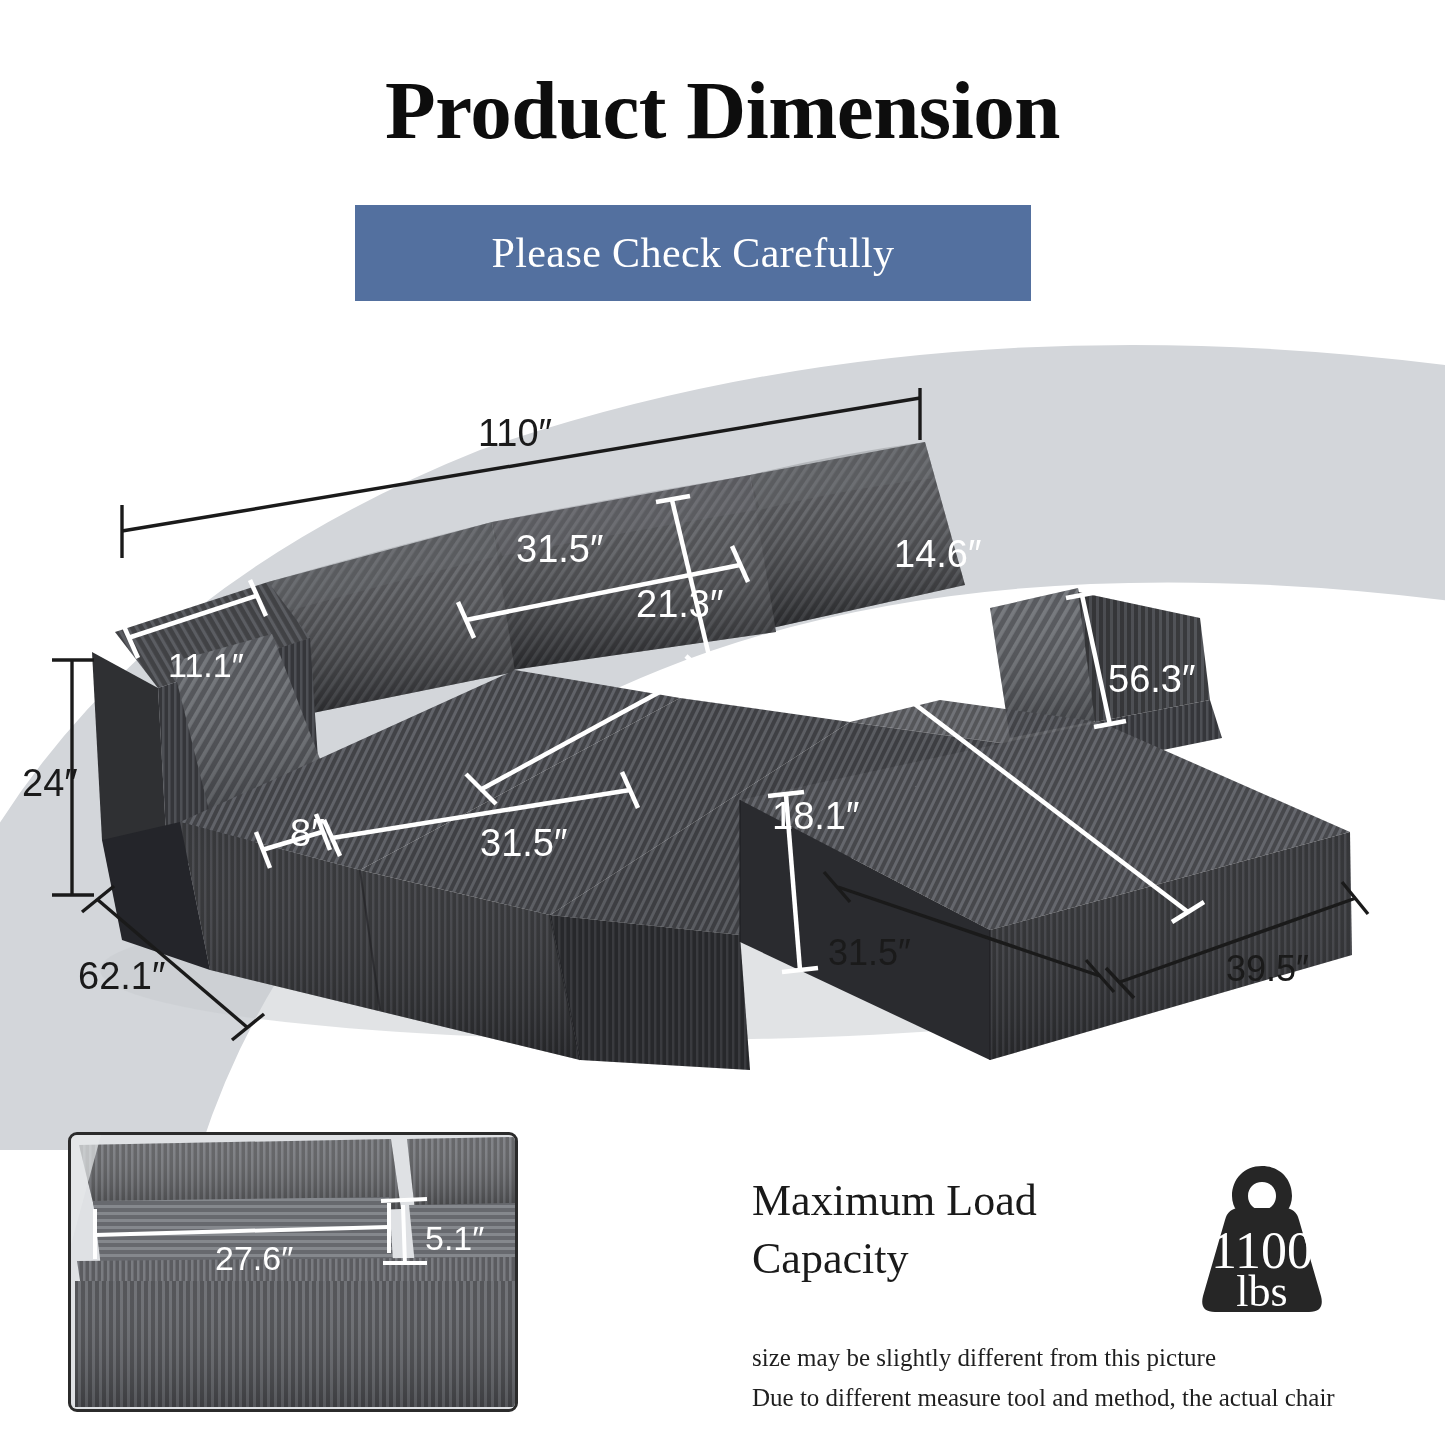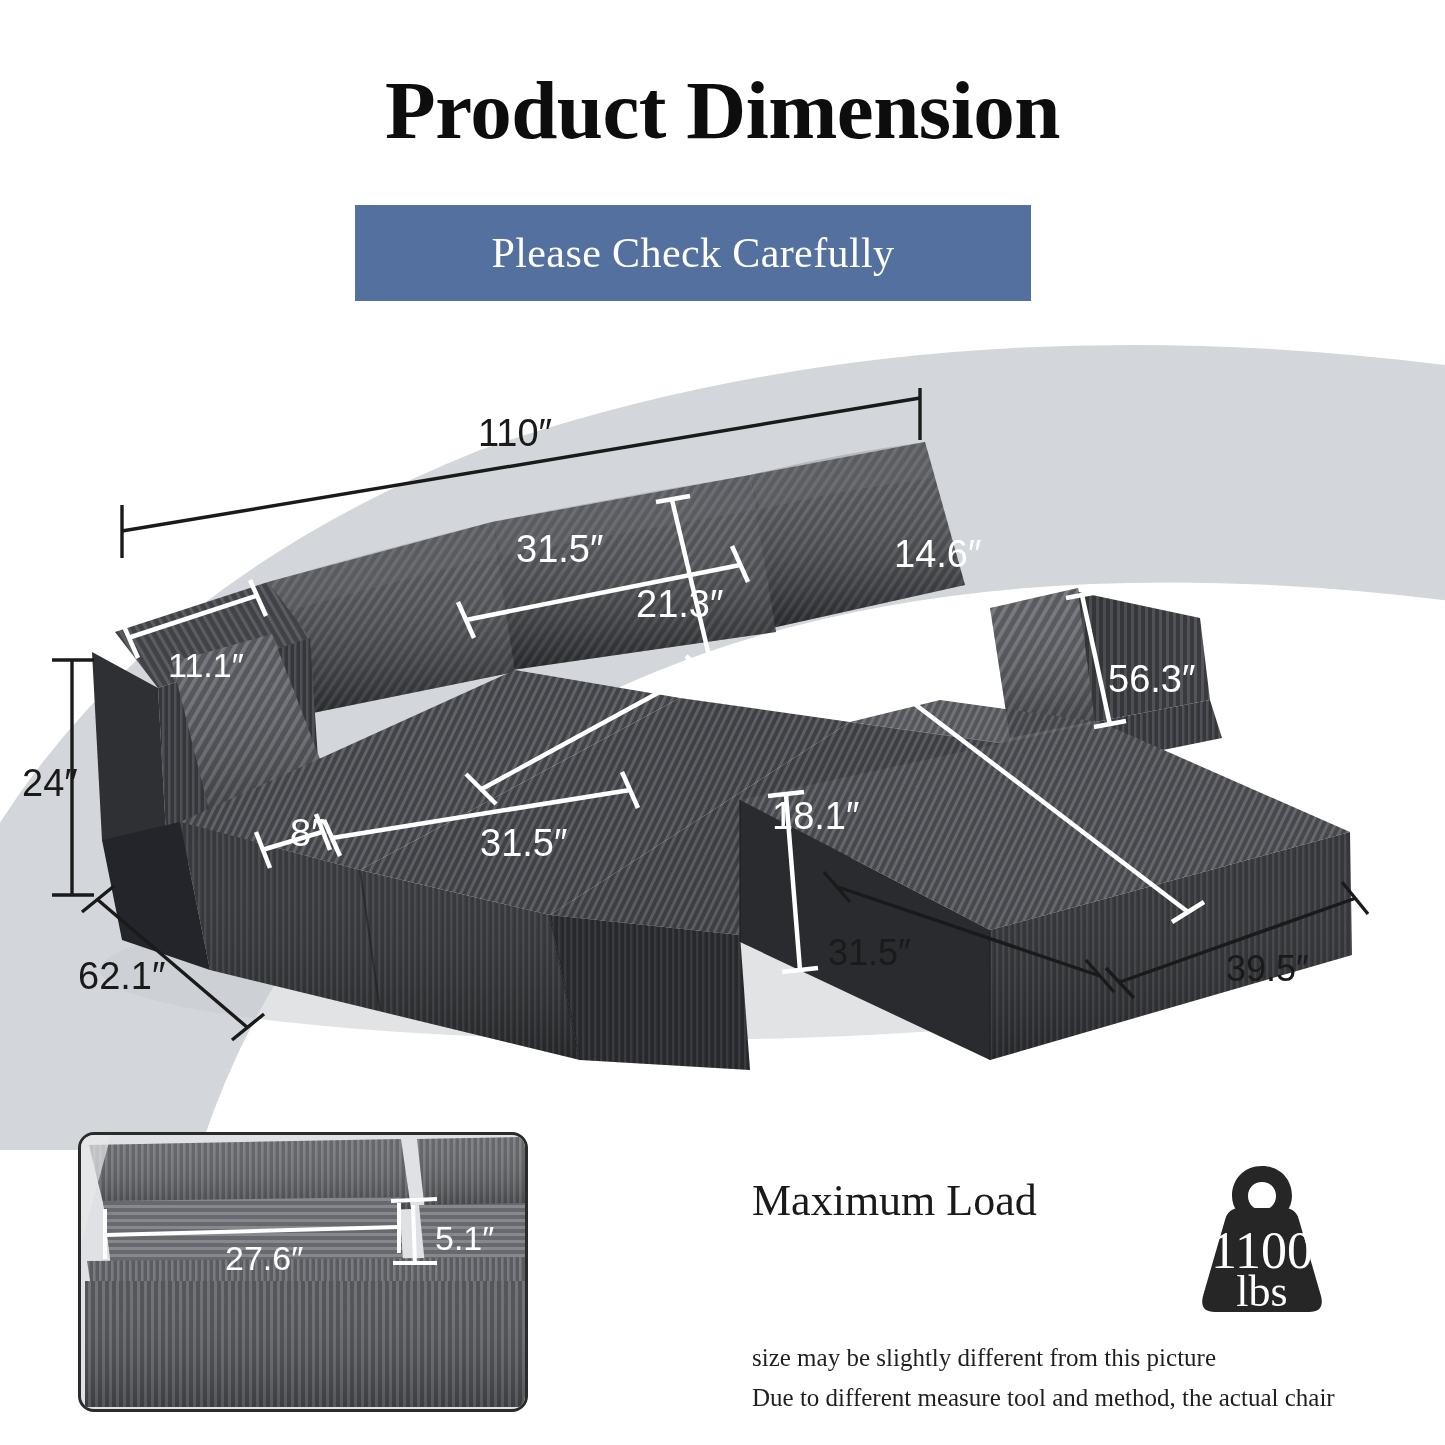--- a/index.html
+++ b/index.html
@@ -47,24 +47,24 @@
     font-family:"Liberation Sans", sans-serif;
     font-weight:400;
     white-space:nowrap;
     pointer-events:none;
   }
   .dim.white { color:#ffffff; }
   .dim.black { color:#1a1a1a; }
 
   
   #inset-panel {
-    position:absolute; left:78px; top:1132px;
+    position:absolute; left:68px; top:1132px;
     width:450px; height:280px;
     border:3px solid #2b2b2b;
-    border-radius:16px;
+    border-radius:9px;
     overflow:hidden;
     background:#6d6d6d;
   }
 
   
   #load-block { position:absolute; left:752px; top:1172px; width:640px; }
   #load-title {
     font-family:"Liberation Serif", serif;
     font-size:44px; line-height:58px; color:#1a1a1a;
     width:380px;
@@ -369,20 +369,21 @@
         <path d="M 312 128 L 356 128"></path>
       </g>
     </svg>
     <span class="dim white" style="left:144px; top:104px; font-size:34px;">27.6″</span>
     <span class="dim white" style="left:330px; top:84px; font-size:34px;margin-left:24px;">5.1″</span>
   </div>
 
   <div id="load-block">
     <div id="load-title">
       <div>Maximum Load</div>
+      <div>Capacity</div>
     </div>
   </div>
 
   <div id="weight-icon">
     <svg width="148" height="152" viewBox="0 0 148 152">
 
       <path d="M 74 2 C 56 2 44 15 44 32 C 44 44 52 53 62 57 L 86 57 C 96 53 104 44 104 32 C 104 15 92 2 74 2 Z
                M 74 18 C 82 18 88 24 88 32 C 88 40 82 46 74 46 C 66 46 60 40 60 32 C 60 24 66 18 74 18 Z" fill="#262626"></path>
 
       <path d="M 52 44 L 96 44 Q 108 44 111 56 L 133 132 Q 137 148 121 148 L 27 148 Q 11 148 15 132 L 37 56 Q 40 44 52 44 Z" fill="#262626"></path>

